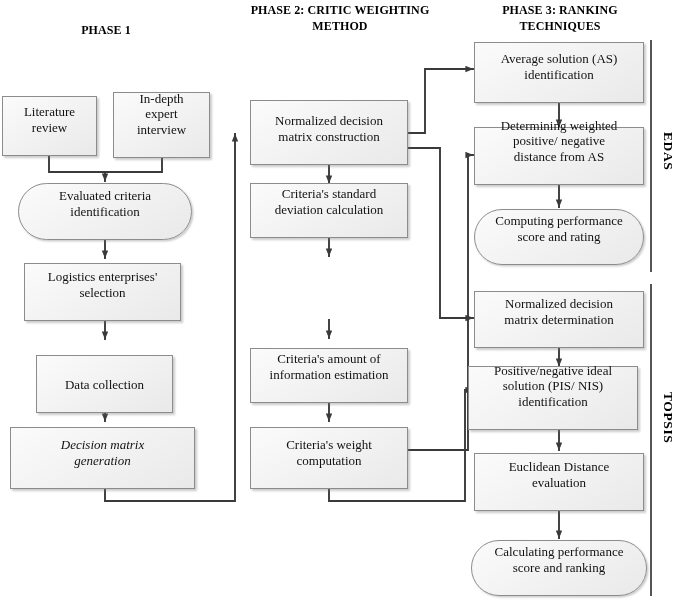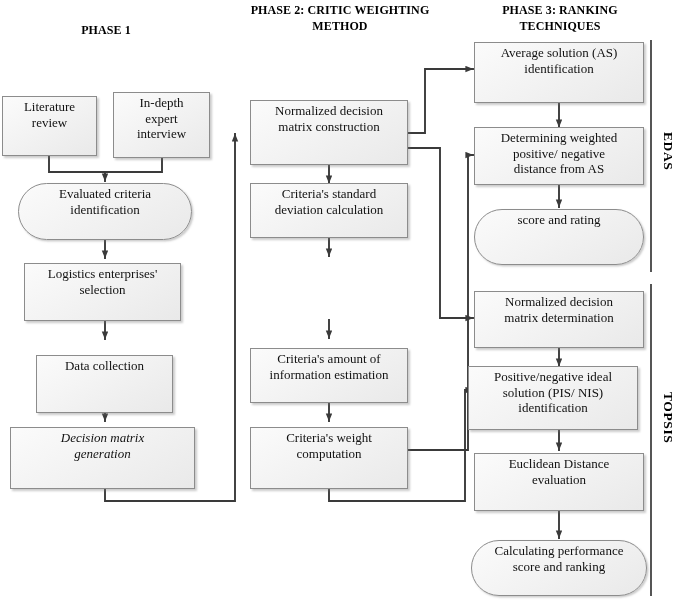--- a/index.html
+++ b/index.html
@@ -9,27 +9,27 @@
   svg#wires{position:absolute;left:0;top:0;width:685px;height:600px;pointer-events:none;}
 
   .phase-title{
     position:absolute;text-align:center;font-weight:bold;
     font-family:"Liberation Serif","DejaVu Serif",serif;
     font-size:12px;line-height:16px;color:#000;letter-spacing:.1px;
   }
 
   .node{
     position:absolute;box-sizing:border-box;
-    display:flex;align-items:flex-start;justify-content:center;
+    display:flex;align-items:flex-end;justify-content:center;
     text-align:center;
     background:linear-gradient(150deg,#fbfbfb 0%,#f3f3f3 45%,#e9e9e9 100%);
     border:1px solid #8c8c8c;
     box-shadow:1.5px 1.5px 2px rgba(120,120,120,.38);
     font-size:13px;line-height:15.5px;color:#111;
-    padding:2px 4px;
+    padding:20px 4px;
   }
   .node.pill{border-radius:999px;}
   .node span{display:block;}
 
   .bracket-label{
     position:absolute;font-weight:bold;font-size:13.5px;
     letter-spacing:.6px;color:#000;white-space:nowrap;
     transform-origin:left top;
   }
 </style>
@@ -179,20 +179,21 @@
   <div class="node" style="left:474px;top:127px;width:170px;height:58px;">
     <div>
       <span>Determining weighted</span>
       <span>positive/ negative</span>
       <span>distance from AS</span>
     </div>
   </div>
 
   <div class="node pill" style="left:474px;top:209px;width:170px;height:56px;">
     <div>
+      <span>Computing performance</span>
       <span>score and rating</span>
     </div>
   </div>
 
   <div class="node" style="left:474px;top:291px;width:170px;height:57px;">
     <div>
       <span>Normalized decision</span>
       <span>matrix determination</span>
     </div>
   </div>

